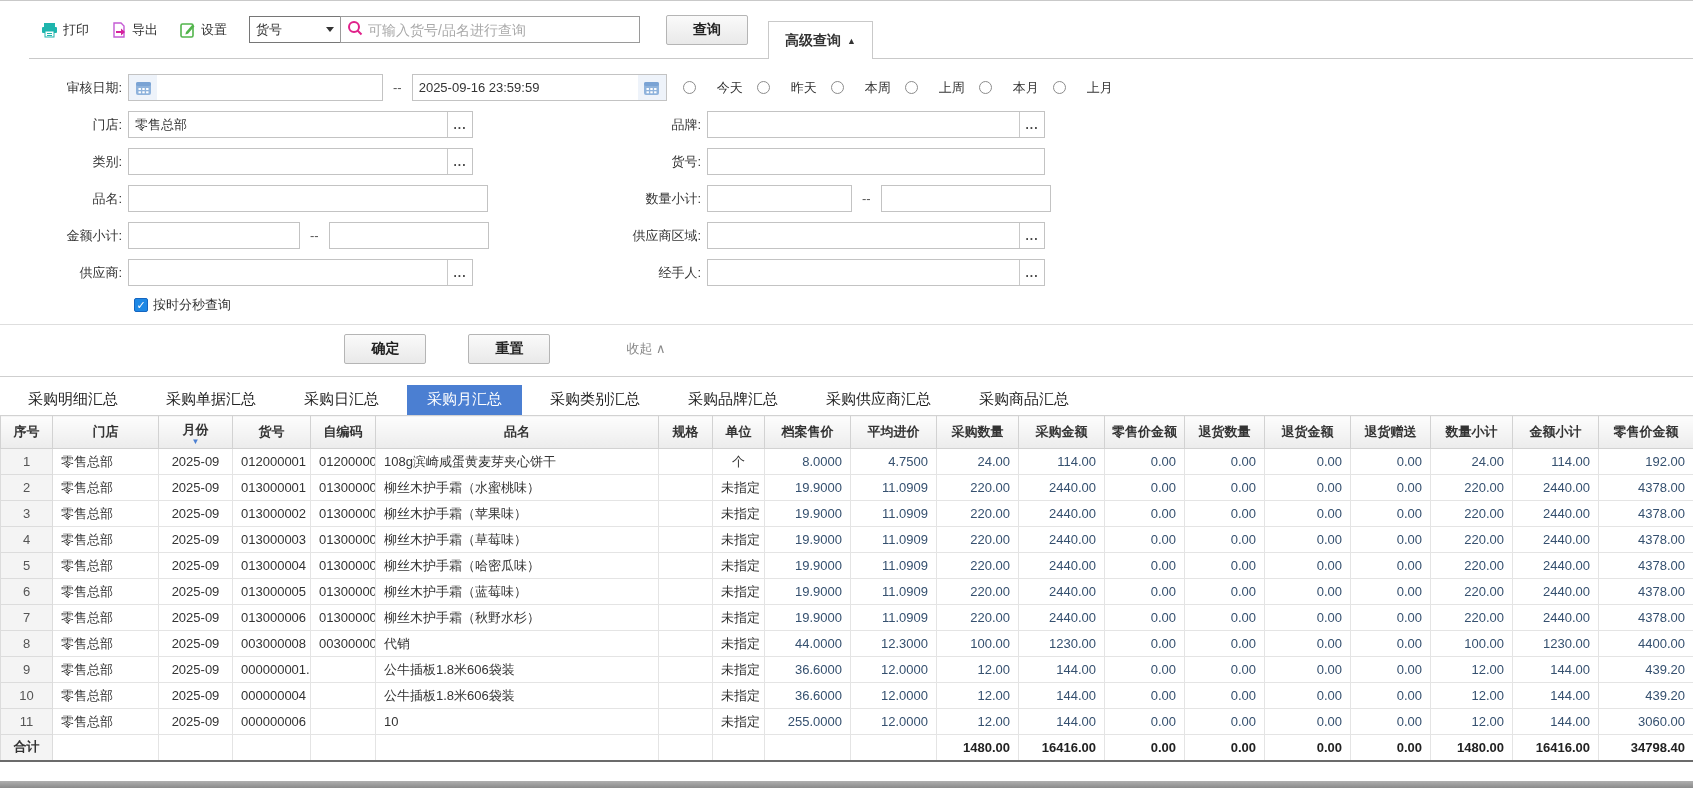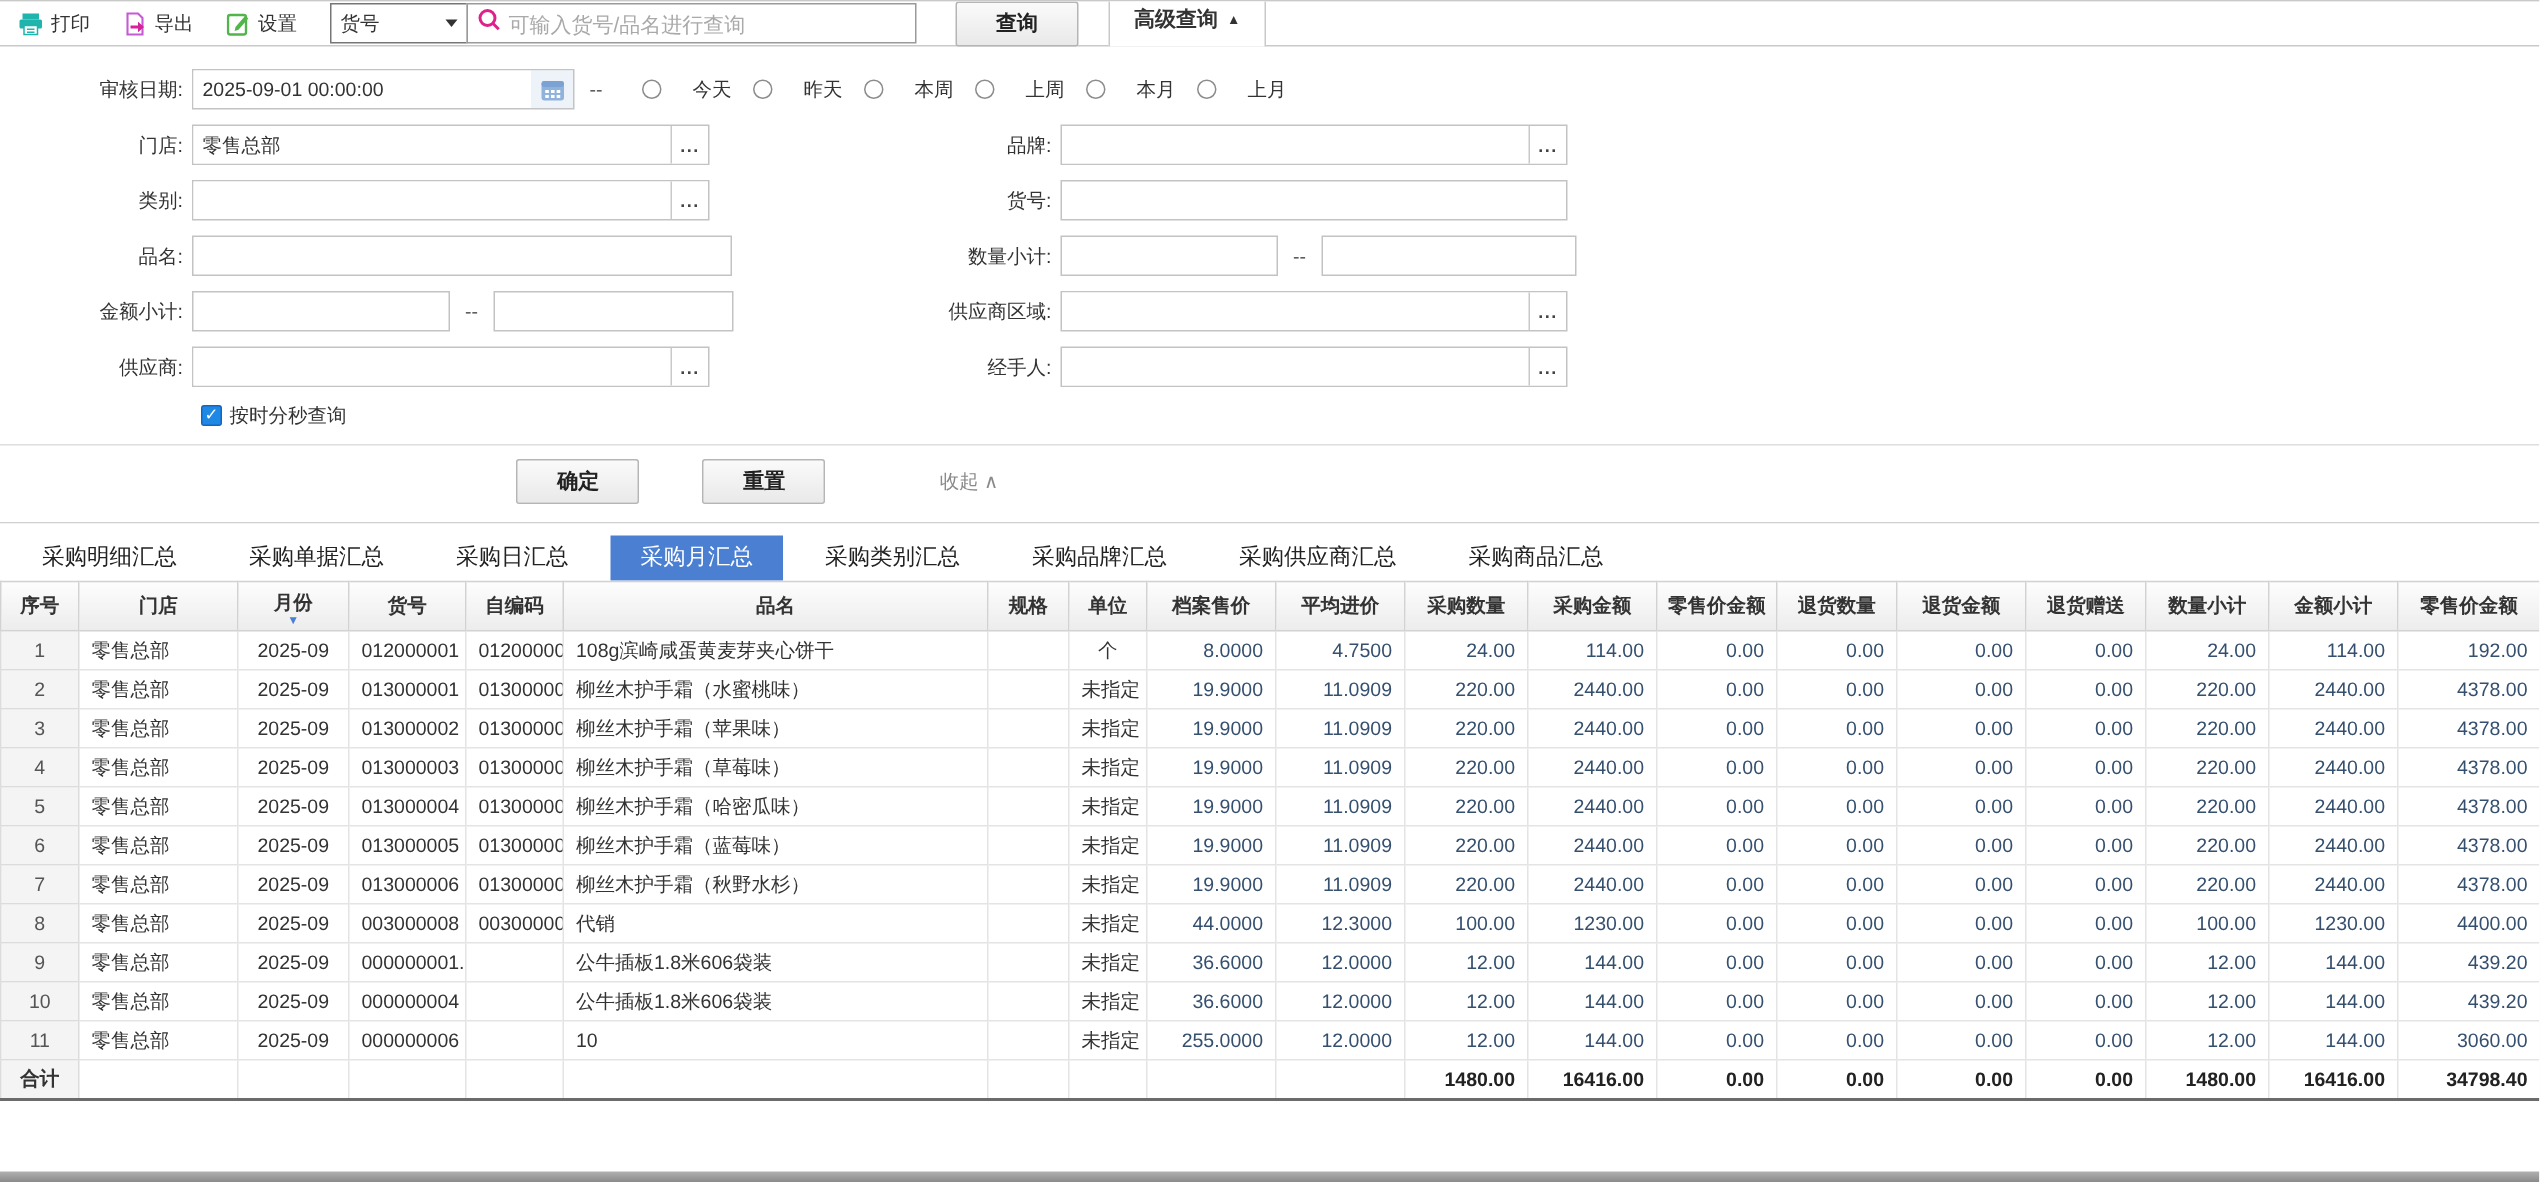--- a/index.html
+++ b/index.html
@@ -4,22 +4,22 @@
 <style>
   * { box-sizing: border-box; margin: 0; padding: 0; }
   html,body { width: 1693px; background: #fff; font-family: "Liberation Sans","DejaVu Sans",sans-serif; color:#333; }
   .page { width: 1693px; height: 788px; position: relative; overflow: hidden; border-top:1px solid #c9c9c9; display:flex; flex-direction:column; }
 
   
   .titlebar { height: 30px; line-height: 29px; padding-left: 13px; font-size: 15px; font-weight: bold;
     background: linear-gradient(#fcfcfc,#f1f1f1); border-bottom: 1px solid #d0d0d0; flex:0 0 auto; }
 
   
-  .toolbar { height: 30px; display: flex; align-items: center; padding-left: 12px; background:#fff;
-    border-bottom: 1px solid #c9c9c9; flex:0 0 auto; position: relative; }
+  .toolbar { height: 58px; display: flex; align-items: center; padding-left: 12px; background:#fff;
+    border-bottom: 1px solid #c9c9c9; flex:0 0 auto; position: relative; margin-left: 29px; }
   .tool-btn { display:flex; align-items:center; gap:5px; margin-right:22px; cursor:pointer; font-size:13px; }
   .tool-btn svg { display:block; }
   .select-box { width: 92px; height: 27px; border:1px solid #767676; background:#fff; display:flex; align-items:center;
     padding:0 6px; font-size:13px; justify-content:space-between; cursor:pointer; }
   .select-box .caret { width:0; height:0; border-left:4px solid transparent; border-right:4px solid transparent; border-top:5px solid #333; }
   .search-box { width: 300px; height: 27px; border:1px solid #9a9a9a; background:#fff; display:flex; align-items:center;
     padding:0 6px; gap:5px; margin-left:-1px; }
   .search-box input { border:none; outline:none; flex:1; font-size:14px; font-family:inherit; color:#333; }
   .search-box input::placeholder { color:#a9a9a9; }
   .btn { font-family:inherit; font-size:14px; font-weight:bold; color:#222; background:linear-gradient(#fafafa,#e9e9e9);
@@ -131,37 +131,53 @@
       <span>高级查询</span>
       <span class="up-arrow">▲</span>
     </div>
   </div>
 
   <div class="panel">
 
     <div class="frow">
       <span class="flabel">审核日期:</span>
       <div class="date-field" style="width:255px">
-        <input value="2025-09-01 00:00:00" style="">
         <span class="cal-btn">
             <svg width="17" height="16" viewBox="0 0 17 16">
               <rect x="1" y="2" width="15" height="13" rx="2" fill="#8fb3dc"></rect>
               <rect x="1" y="2" width="15" height="4" rx="2" fill="#7aa3d4"></rect>
               <g fill="#fff">
                 <rect x="3.5" y="8" width="2.4" height="2"></rect>
                 <rect x="7.3" y="8" width="2.4" height="2"></rect>
                 <rect x="11.1" y="8" width="2.4" height="2"></rect>
                 <rect x="3.5" y="11.3" width="2.4" height="2"></rect>
                 <rect x="7.3" y="11.3" width="2.4" height="2"></rect>
                 <rect x="11.1" y="11.3" width="2.4" height="2"></rect>
               </g>
             </svg>
           </span>
       </div>
       <span class="sep">--</span>
+      <div class="date-field" style="width:255px">
+        <input value="2025-09-16 23:59:59" style="">
+        <span class="cal-btn">
+            <svg width="17" height="16" viewBox="0 0 17 16">
+              <rect x="1" y="2" width="15" height="13" rx="2" fill="#8fb3dc"></rect>
+              <rect x="1" y="2" width="15" height="4" rx="2" fill="#7aa3d4"></rect>
+              <g fill="#fff">
+                <rect x="3.5" y="8" width="2.4" height="2"></rect>
+                <rect x="7.3" y="8" width="2.4" height="2"></rect>
+                <rect x="11.1" y="8" width="2.4" height="2"></rect>
+                <rect x="3.5" y="11.3" width="2.4" height="2"></rect>
+                <rect x="7.3" y="11.3" width="2.4" height="2"></rect>
+                <rect x="11.1" y="11.3" width="2.4" height="2"></rect>
+              </g>
+            </svg>
+          </span>
+      </div>
       <div class="radio-group">
           <label class="radio-item">
             <span class="radio"></span>
             <span>今天</span>
           </label>
           <label class="radio-item">
             <span class="radio"></span>
             <span>昨天</span>
           </label>
           <label class="radio-item">

